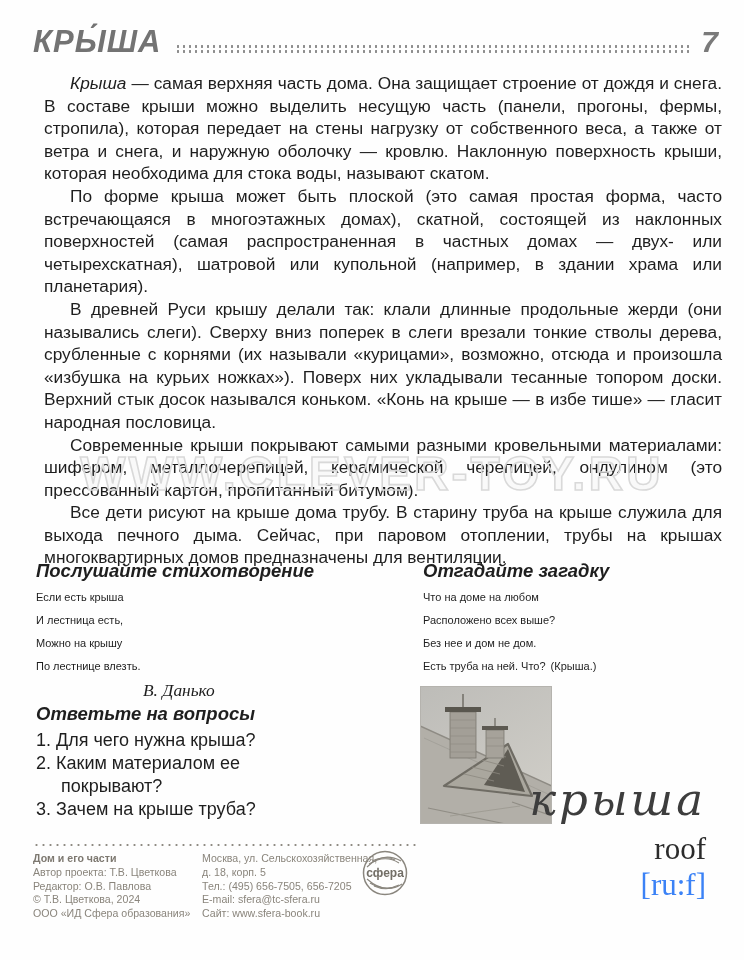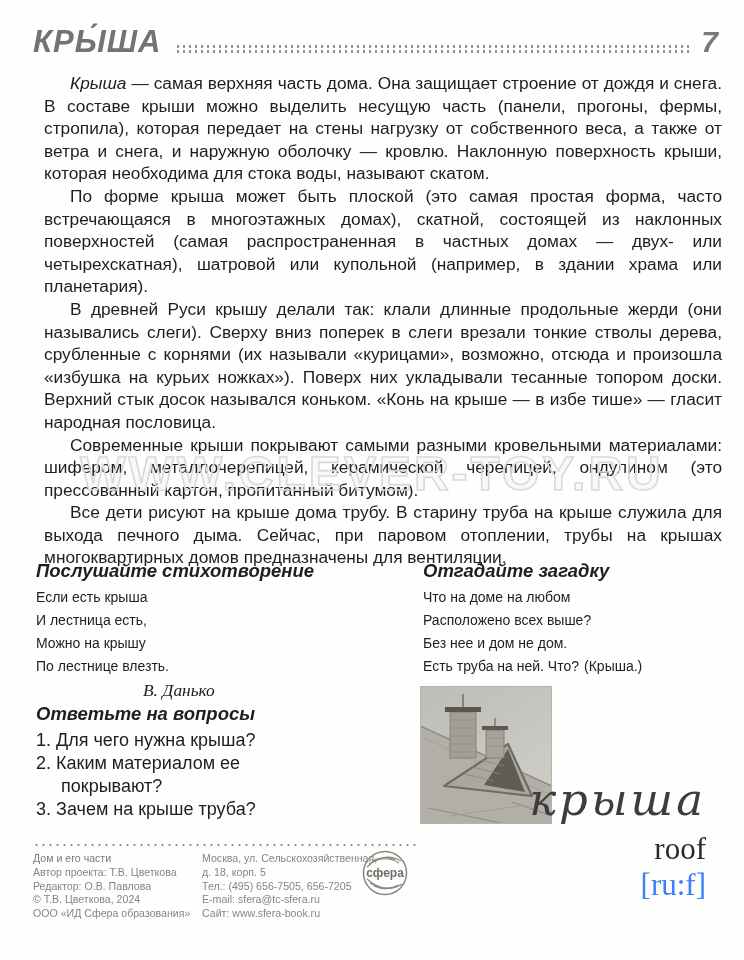--- a/index.html
+++ b/index.html
@@ -32,21 +32,21 @@
   
   .article{position:absolute; top:72px; left:33px; width:678px; z-index:1;margin-left:11px;}
   .article p{
     margin:0; font-size:17.3px; line-height:22.6px; text-align:justify; text-indent:26px;
   }
   .article .lead{font-style:italic;}
   
   .sect-h{
     margin:0 0 4px 0; font-size:18.5px; font-weight:bold; font-style:italic; line-height:23px;
   }
-  .line{font-size:14px; line-height:23px;}
+  .line{font-size:11px; line-height:23px;}
   .poem{position:absolute; top:559px; left:36px; width:350px;}
   .poem .author{font-style:italic; padding-left:107px; font-size:17.4px; line-height:23px; margin-top:1px;font-family:Liberation Serif, serif;}
   .riddle{position:absolute; top:559px; left:423px; width:292px;}
   .riddle .answer{margin-left:5px;margin-top:8px;}
   
   .questions{position:absolute; top:702px; left:36px; width:256px;}
   .questions .q{font-size:18px; line-height:23px; padding-left:25px; text-indent:-25px;}
   
   .photo{position:absolute; top:686px; left:420px; width:132px; height:138px; margin:0;}
   .photo svg{display:block;}
@@ -65,21 +65,21 @@
   
   .footer{position:absolute; left:0; top:840px; width:744px; height:120px;}
   .footer .dotline{
     position:absolute; left:33px; top:3px; width:384px; height:4px;
     background-image:radial-gradient(circle, #8f8b83 1px, rgba(0,0,0,0) 1.2px);
     background-size:7px 4px; background-repeat:repeat-x;
   }
   .fcol{position:absolute; top:12px; font-size:10.6px; line-height:13.8px; color:#8a857c;}
   .fcol1{left:33px; width:168px;}
   .fcol2{left:202px; width:180px;}
-  .ftitle{font-weight:normal; color:#7d7870;}
+  .ftitle{font-weight:bold; color:#7d7870;}
   .flogo{position:absolute; left:361px; top:9px; width:48px; height:48px;}
 </style>
 </head>
 <body>
 
 <div class="page">
 
   <header class="hdr">
     <span class="title">КРЫ́ША</span>
     <span class="leader"></span>

